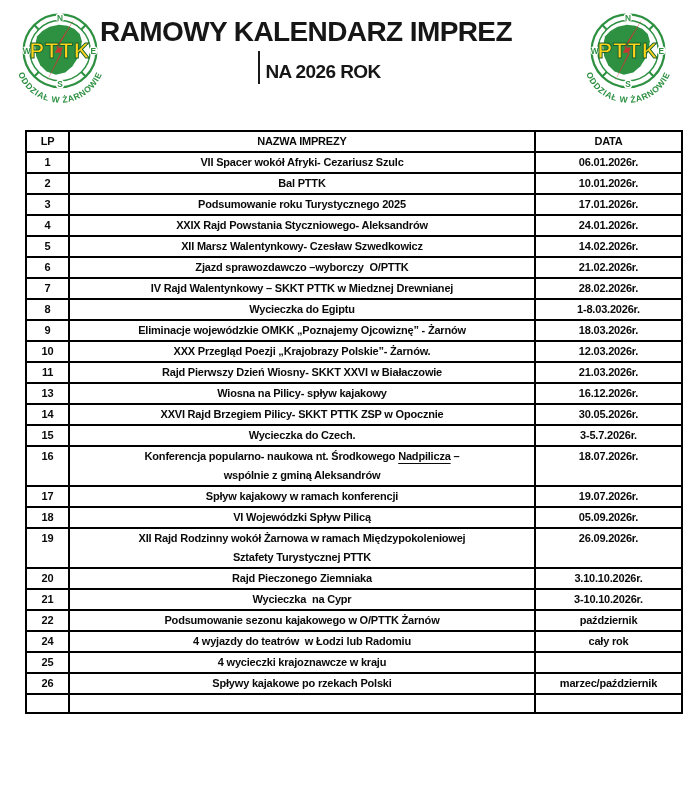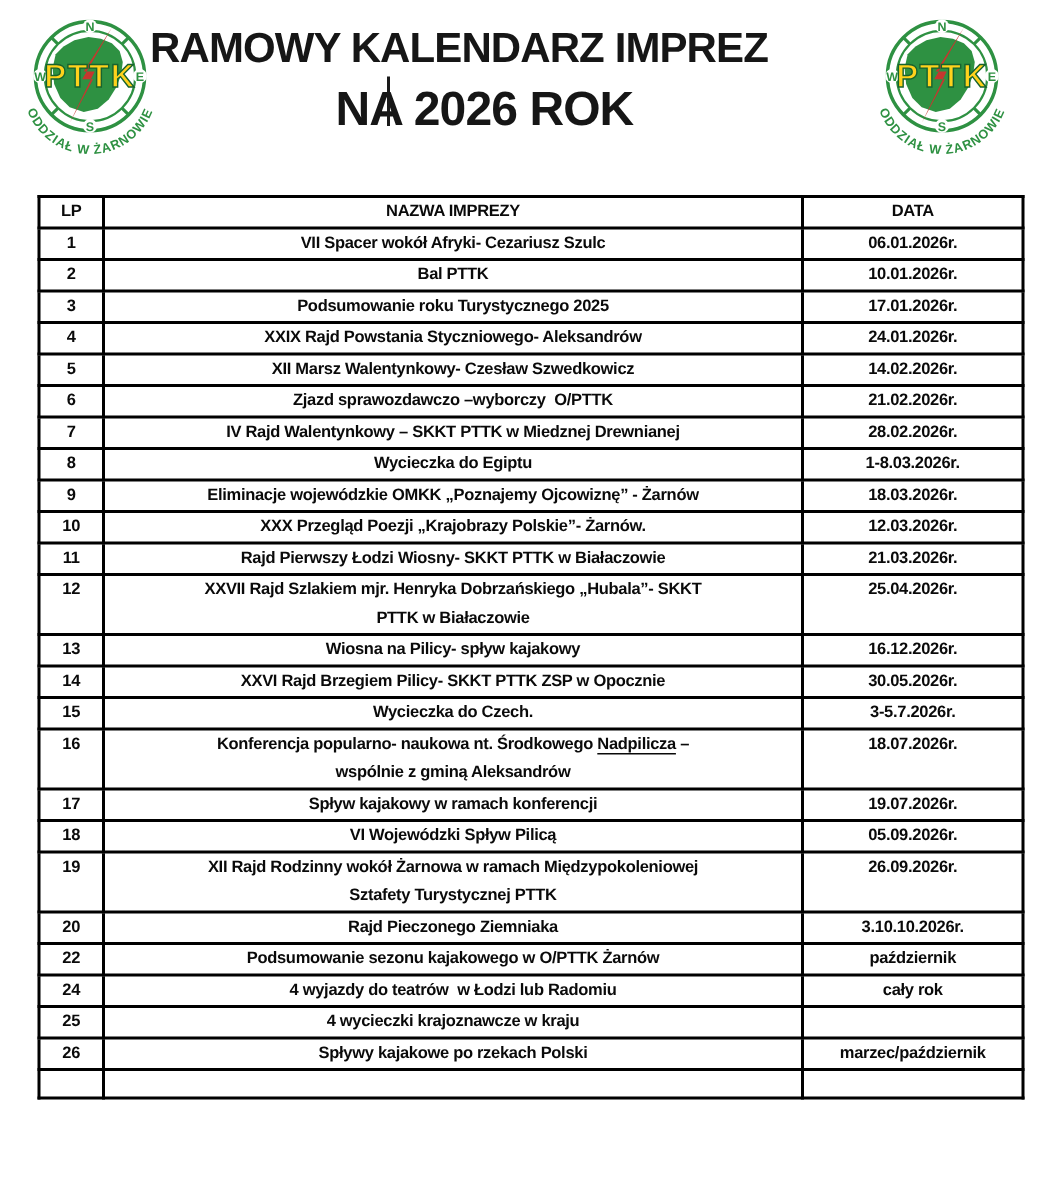--- a/index.html
+++ b/index.html
@@ -10,21 +10,21 @@
   .logo { position:absolute; top:6px; width:104px; height:104px; }
   .logo-left  { left:8px; }
   .logo-right { left:576px; }
   svg text { font-family:"Liberation Sans", sans-serif; }
 
   .title-block {
     position:absolute; top:16px; left:0; width:612px;
     text-align:center; font-weight:bold; color:#161616;
   }
   .title-line1 { font-size:28px; letter-spacing:-0.6px; line-height:32px; }
-  .title-line2 { font-size:32px; letter-spacing:-0.6px; line-height:32px; margin-top:8px;margin-left:34px; }
+  .title-line2 { font-size:19px; letter-spacing:-0.6px; line-height:32px; margin-top:8px;margin-left:34px; }
   .text-cursor {
     position:absolute; left:258px; top:51px; width:1.5px; height:33px;
     background:#1a1a1a;
   }
 
   table.events {
     position:absolute; top:130px; left:25px; width:656px;
     border-collapse:collapse; table-layout:fixed;
     font-weight:bold; font-size:11px; letter-spacing:-0.2px;
   }
@@ -187,28 +187,22 @@
     <td class="name">Eliminacje wojewódzkie OMKK „Poznajemy Ojcowiznę” - Żarnów</td>
     <td class="date">18.03.2026r.</td>
   </tr>
   <tr>
     <td class="lp">10</td>
     <td class="name">XXX Przegląd Poezji „Krajobrazy Polskie”- Żarnów.</td>
     <td class="date">12.03.2026r.</td>
   </tr>
   <tr>
     <td class="lp">11</td>
-    <td class="name">Rajd Pierwszy Łodzi Wiosny- SKKT PTTK w Białaczowie</td>
+    <td class="name">Rajd Pierwszy Dzień Wiosny- SKKT XXVI w Białaczowie</td>
     <td class="date">21.03.2026r.</td>
-  </tr>
-  <tr class="row-tall">
-    <td class="lp">12</td>
-    <td class="name">XXVII Rajd Szlakiem mjr. Henryka Dobrzańskiego „Hubala”- SKKT
-PTTK w Białaczowie</td>
-    <td class="date">25.04.2026r.</td>
   </tr>
   <tr>
     <td class="lp">13</td>
     <td class="name">Wiosna na Pilicy- spływ kajakowy</td>
     <td class="date">16.12.2026r.</td>
   </tr>
   <tr>
     <td class="lp">14</td>
     <td class="name">XXVI Rajd Brzegiem Pilicy- SKKT PTTK ZSP w Opocznie</td>
     <td class="date">30.05.2026r.</td>
@@ -239,20 +233,25 @@
     <td class="name">XII Rajd Rodzinny wokół Żarnowa w ramach Międzypokoleniowej
 Sztafety Turystycznej PTTK</td>
     <td class="date">26.09.2026r.</td>
   </tr>
   <tr>
     <td class="lp">20</td>
     <td class="name">Rajd Pieczonego Ziemniaka</td>
     <td class="date">3.10.10.2026r.</td>
   </tr>
   <tr>
+    <td class="lp">21</td>
+    <td class="name">Wycieczka  na Cypr</td>
+    <td class="date">3-10.10.2026r.</td>
+  </tr>
+  <tr>
     <td class="lp">22</td>
     <td class="name">Podsumowanie sezonu kajakowego w O/PTTK Żarnów</td>
     <td class="date">październik</td>
   </tr>
   <tr>
     <td class="lp">24</td>
     <td class="name">4 wyjazdy do teatrów  w Łodzi lub Radomiu</td>
     <td class="date">cały rok</td>
   </tr>
   <tr>

